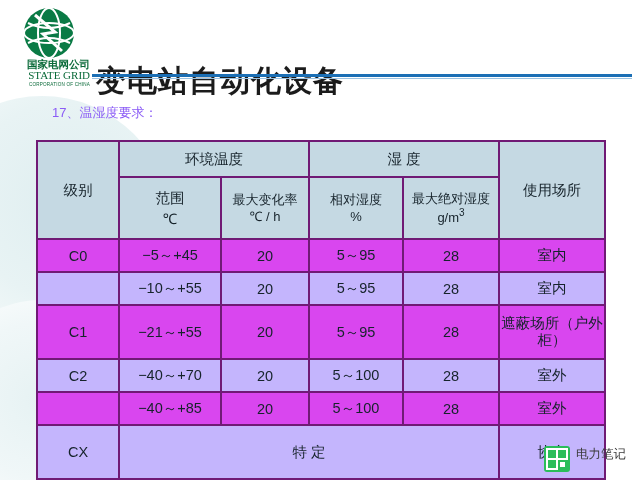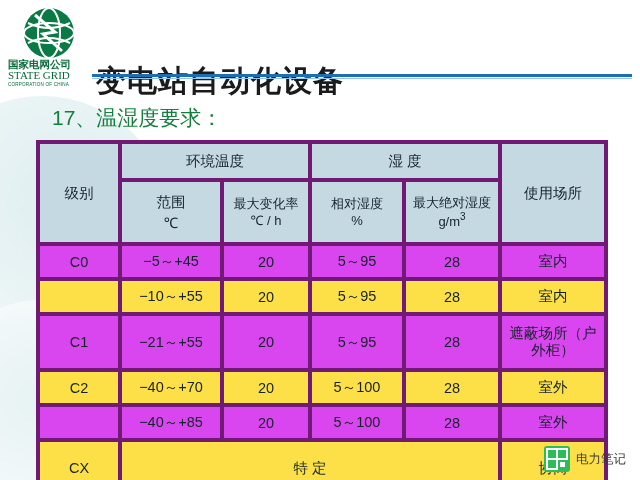--- a/index.html
+++ b/index.html
@@ -43,21 +43,21 @@
     width: 640px;
     height: 88px;
     z-index: 2;
   }
   .logo {
     position: absolute;
     left: 8px;
     top: 6px;
     width: 82px;
     height: 80px;
-    text-align: left;
+    text-align: right;
   }
   .logo-mark {
     width: 54px;
     height: 54px;
     margin: 0 auto;
     position: relative;
   }
   .logo-cn {
     font-size: 10.5px;
     color: #0a6a39;
@@ -104,66 +104,65 @@
     width: 540px;
     height: 1px;
     background: #9bc3e2;
   }
 
   
   .section-title {
     position: absolute;
     left: 52px;
     top: 104px;
-    font-size: 21px;
-    color: #15803d;
+    font-size: 13px;
+    color: #8b5cf6;
     z-index: 2;
   }
 
   
   .table-wrap {
     position: absolute;
     left: 36px;
     top: 140px;
     width: 568px;
     z-index: 2;
   }
   table.spec {
     border-collapse: collapse;
     width: 568px;
     table-layout: fixed;
   }
   table.spec td {
-    border: 4px solid #701a75;
+    border: 2px solid #701a75;
     text-align: center;
     vertical-align: middle;
     font-size: 14.5px;
     color: #16232b;
     padding: 2px 1px;
   }
   .hdr {
     background: #c5d9e3;
     font-size: 15px;
   }
   .row-a { background: #d946ef; }
-  .row-b { background: #fde047; }
+  .row-b { background: #c4b5fd; }
   .cell-sm { font-size: 13px; line-height: 17px; }
   .sub { font-size: 10px; vertical-align: super; }
   .h-env { height: 30px; }
   .h-sub { height: 56px; }
   .h-row { height: 27px; }
   .h-row-tall { height: 48px; }
 
   
   .footer {
     position: absolute;
     right: 14px;
     bottom: 8px;
     display: flex;
-    align-items: center;
     gap: 6px;
     z-index: 3;
   }
   .qr {
     width: 26px;
     height: 26px;
     background:
       linear-gradient(90deg, #2bbd5a 0 100%);
     position: relative;
     border-radius: 3px;

